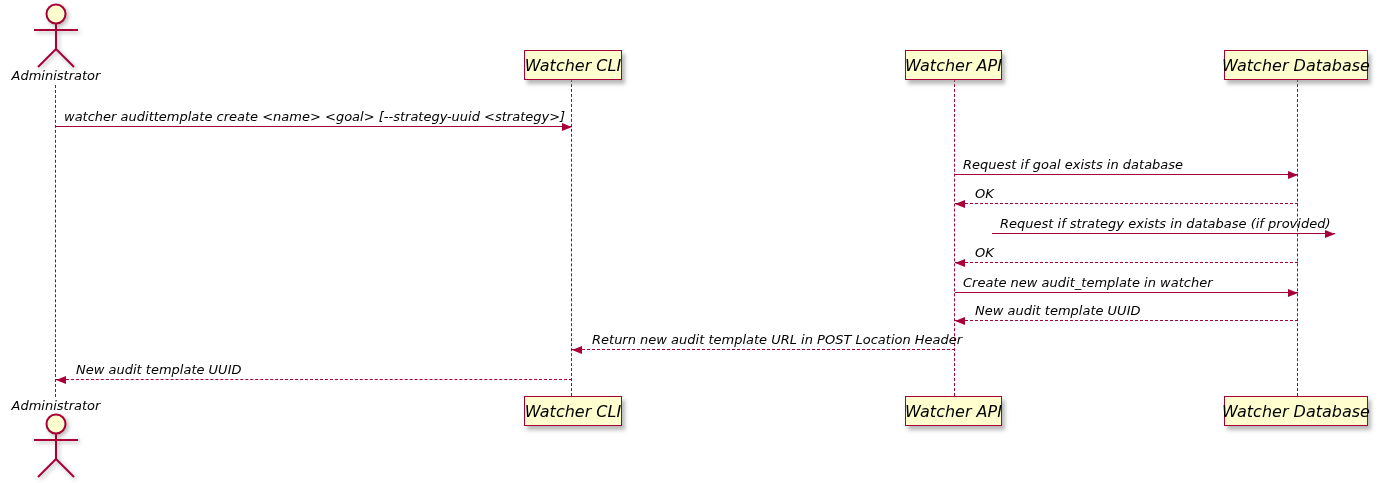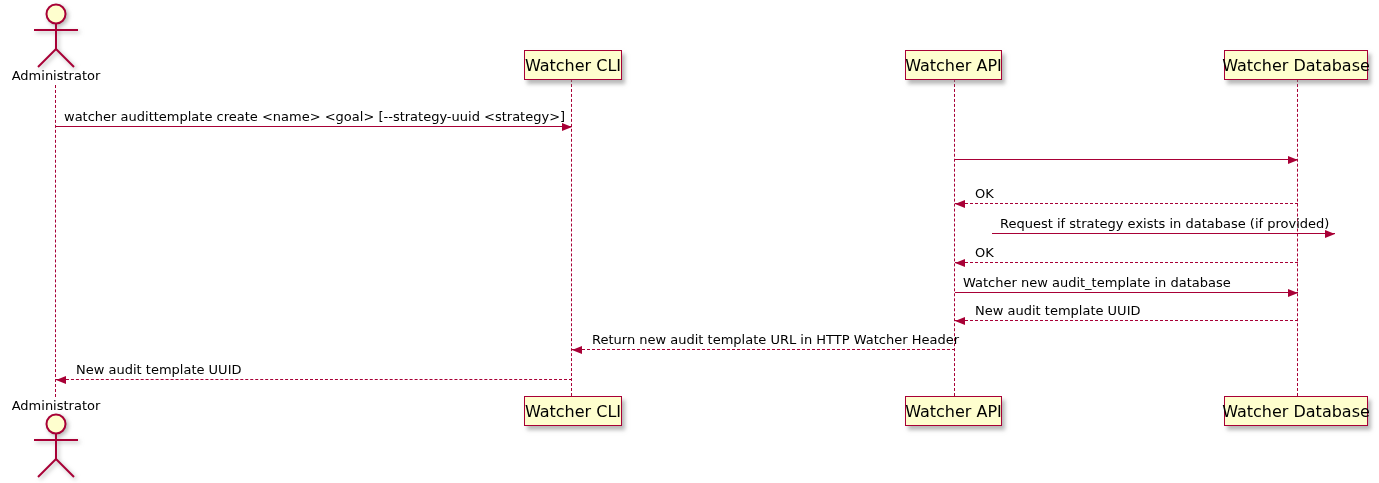--- a/index.html
+++ b/index.html
@@ -11,20 +11,21 @@
   * { margin:0; padding:0; box-sizing:border-box; }
   html,body { background: var(--c-bg); }
   .diagram {
     position: relative;
     width: 1379px;
     height: 483px;
     background: var(--c-bg);
     font-family: "DejaVu Sans", "Liberation Sans", sans-serif;
     color: var(--c-text);
     overflow: hidden;
+    font-style: italic;
   }
   
   .lifeline {
     position: absolute;
     width: 0;
     border-left: 1px dashed var(--c-accent);
   }
   
   .pbox {
     position: absolute;
@@ -110,20 +111,21 @@
 
   <div class="message solid dir-right" style="left:56px; top:109px; width:516px;">
     <div class="msg-label">watcher audittemplate create &lt;name&gt; &lt;goal&gt; [--strategy-uuid &lt;strategy&gt;]</div>
     <div class="msg-line">
         <span class="arrow-head"></span>
       </div>
   </div>
 
 
   <div class="message solid dir-right" style="left:955px; top:157px; width:343px;">
+    <div class="msg-label">Request if goal exists in database</div>
     <div class="msg-line">
         <span class="arrow-head"></span>
       </div>
   </div>
 
   <div class="message dashed dir-left" style="left:955px; top:186px; width:343px;">
     <div class="msg-label">OK</div>
     <div class="msg-line">
         <span class="arrow-head"></span>
       </div>
@@ -137,35 +139,35 @@
   </div>
 
   <div class="message dashed dir-left" style="left:955px; top:245px; width:343px;">
     <div class="msg-label">OK</div>
     <div class="msg-line">
         <span class="arrow-head"></span>
       </div>
   </div>
 
   <div class="message solid dir-right" style="left:955px; top:275px; width:343px;">
-    <div class="msg-label">Watcher new audit_template in database</div>
+    <div class="msg-label">Create new audit_template in watcher</div>
     <div class="msg-line">
         <span class="arrow-head"></span>
       </div>
   </div>
 
   <div class="message dashed dir-left" style="left:955px; top:303px; width:343px;">
     <div class="msg-label">New audit template UUID</div>
     <div class="msg-line">
         <span class="arrow-head"></span>
       </div>
   </div>
 
   <div class="message dashed dir-left" style="left:572px; top:332px; width:383px;">
-    <div class="msg-label">Return new audit template URL in HTTP Watcher Header</div>
+    <div class="msg-label">Return new audit template URL in POST Location Header</div>
     <div class="msg-line">
         <span class="arrow-head"></span>
       </div>
   </div>
 
   <div class="message dashed dir-left" style="left:56px; top:362px; width:516px;">
     <div class="msg-label">New audit template UUID</div>
     <div class="msg-line">
         <span class="arrow-head"></span>
       </div>

